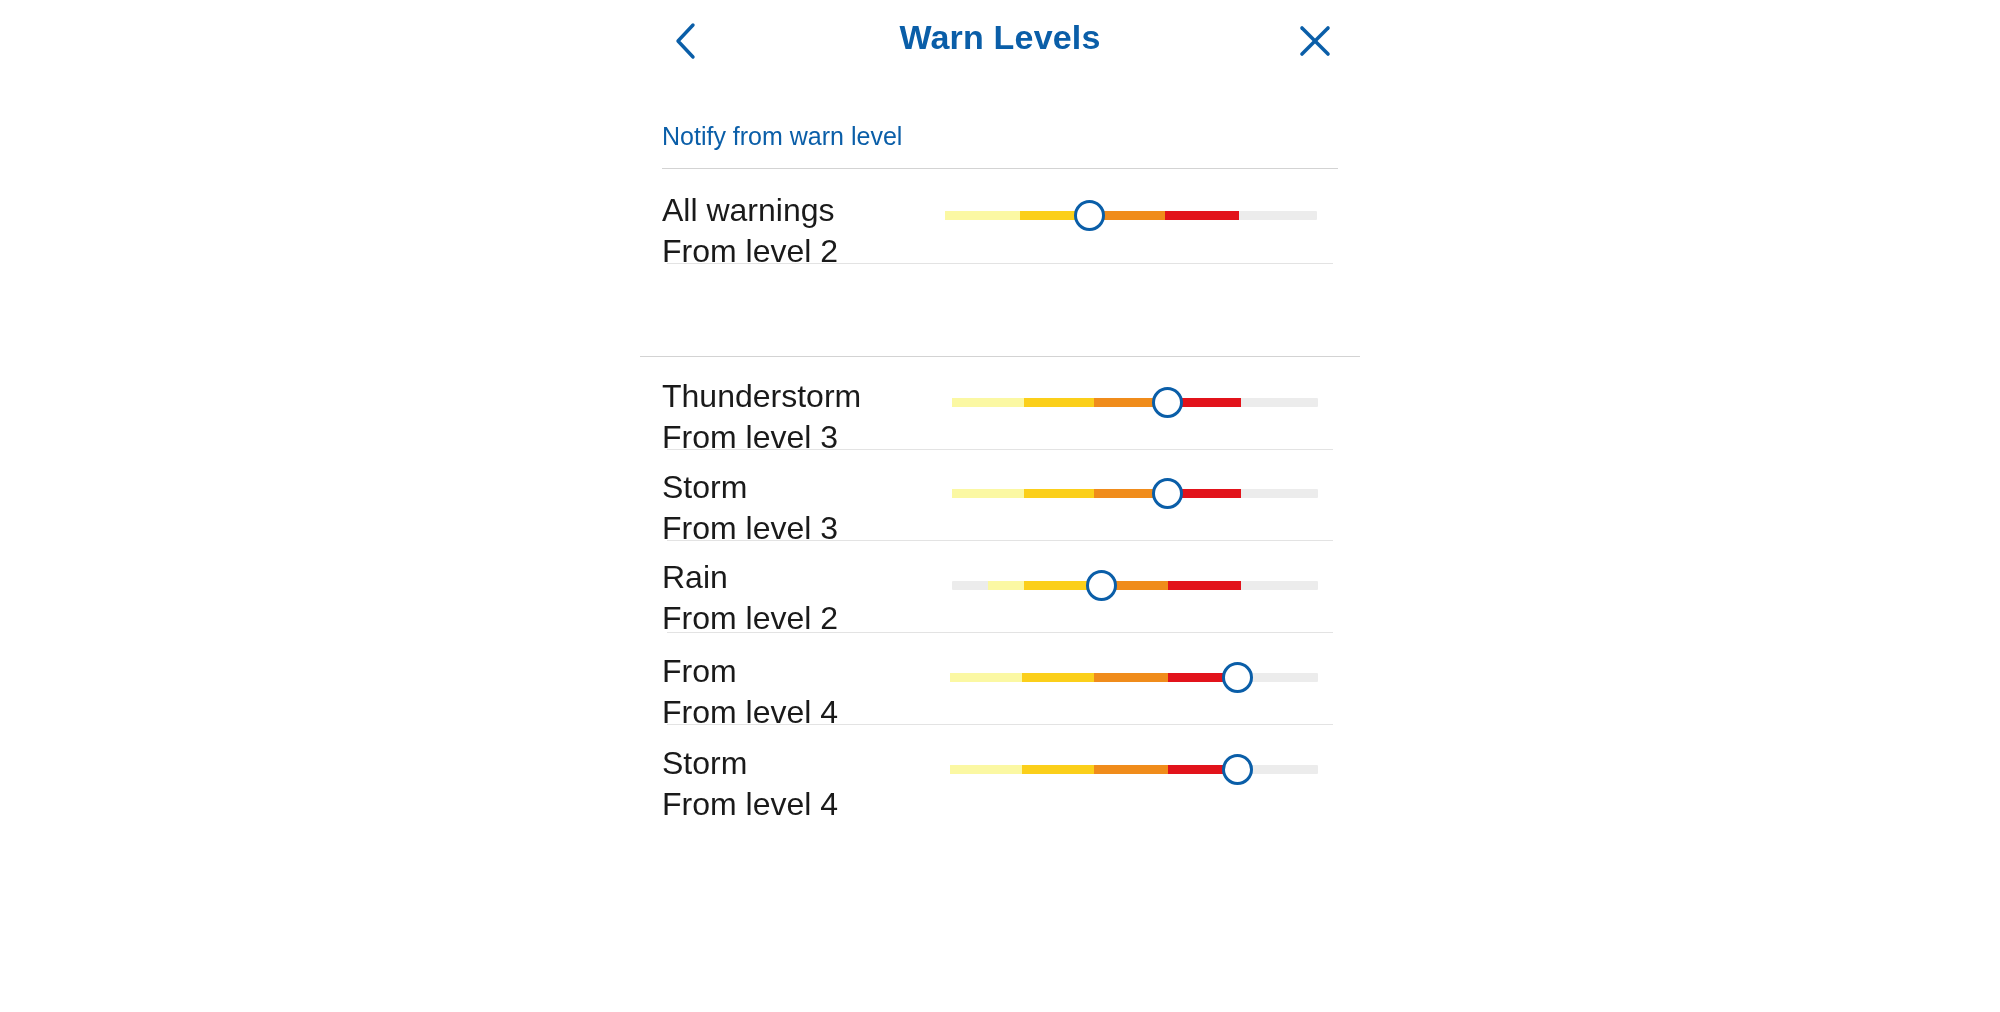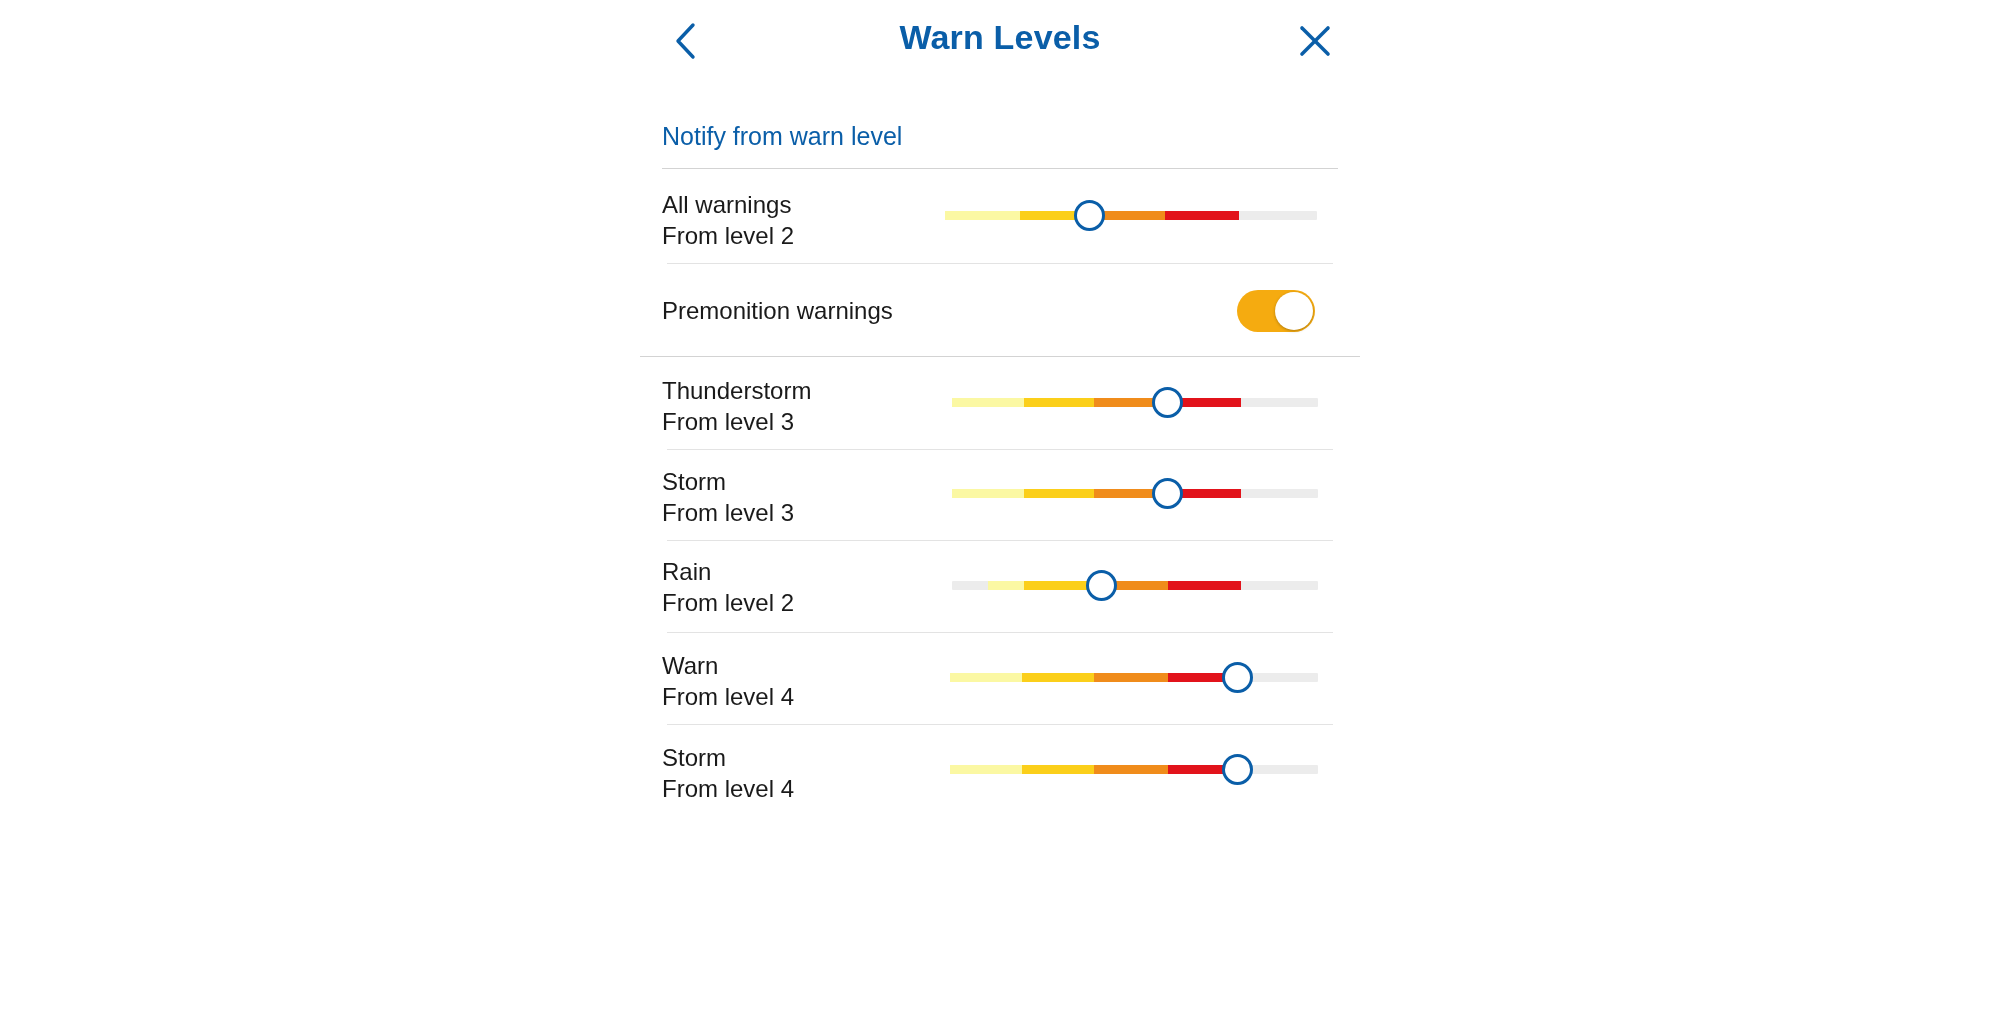--- a/index.html
+++ b/index.html
@@ -80,21 +80,21 @@
   .row {
     position: absolute;
     left: 0;
     width: 720px;
     display: flex;
     align-items: center;
   }
   .row-label {
     position: absolute;
     left: 22px;
-    font-size: 24px;
+    font-size: 32px;
     color: #1a1a1a;
     line-height: 1.28;
     white-space: nowrap;
   }
   .row-label .sub { display: block; }
   .row-divider {
     position: absolute;
     left: 27px;
     width: 666px;
     height: 1px;
@@ -191,28 +191,20 @@
         <div class="track-bg"></div>
         <div class="track-seg" style="left:0px;width:75px;background:#fbf8a3;"></div>
         <div class="track-seg" style="left:75px;width:70px;background:#fbcf1a;"></div>
         <div class="track-seg" style="left:145px;width:75px;background:#f08c1b;"></div>
         <div class="track-seg" style="left:220px;width:74px;background:#e2131b;"></div>
         <div class="knob" style="left:129px;"></div>
       </div>
       <div class="row-divider" style="top:95px;"></div>
     </div>
 
-    <div class="row" style="top:196px;height:92px;">
-      <div class="row-label" style="top:32px;">
-        <span>Premonition warnings</span>
-      </div>
-      <div class="toggle" style="left:597px;top:26px;">
-        <div class="handle"></div>
-      </div>
-    </div>
     <div class="section-divider" style="top:288px;"></div>
 
     <div class="row" style="top:290px;height:92px;">
       <div class="row-label" style="top:18px;">
         <span>Thunderstorm</span>
         <span class="sub">From level 3</span>
       </div>
       <div class="slider" style="left:312px;top:25px;width:366px;">
         <div class="track-bg"></div>
         <div class="track-seg" style="left:0px;width:72px;background:#fbf8a3;"></div>
@@ -251,21 +243,21 @@
         <div class="track-seg" style="left:72px;width:70px;background:#fbcf1a;"></div>
         <div class="track-seg" style="left:142px;width:74px;background:#f08c1b;"></div>
         <div class="track-seg" style="left:216px;width:73px;background:#e2131b;"></div>
         <div class="knob" style="left:134px;"></div>
       </div>
       <div class="row-divider" style="top:91px;"></div>
     </div>
 
     <div class="row" style="top:565px;height:92px;">
       <div class="row-label" style="top:18px;">
-        <span>Warn</span>
+        <span>From</span>
         <span class="sub">From level 4</span>
       </div>
       <div class="slider" style="left:310px;top:25px;width:368px;">
         <div class="track-bg"></div>
         <div class="track-seg" style="left:0px;width:72px;background:#fbf8a3;"></div>
         <div class="track-seg" style="left:72px;width:72px;background:#fbcf1a;"></div>
         <div class="track-seg" style="left:144px;width:74px;background:#f08c1b;"></div>
         <div class="track-seg" style="left:218px;width:73px;background:#e2131b;"></div>
         <div class="knob" style="left:272px;"></div>
       </div>

